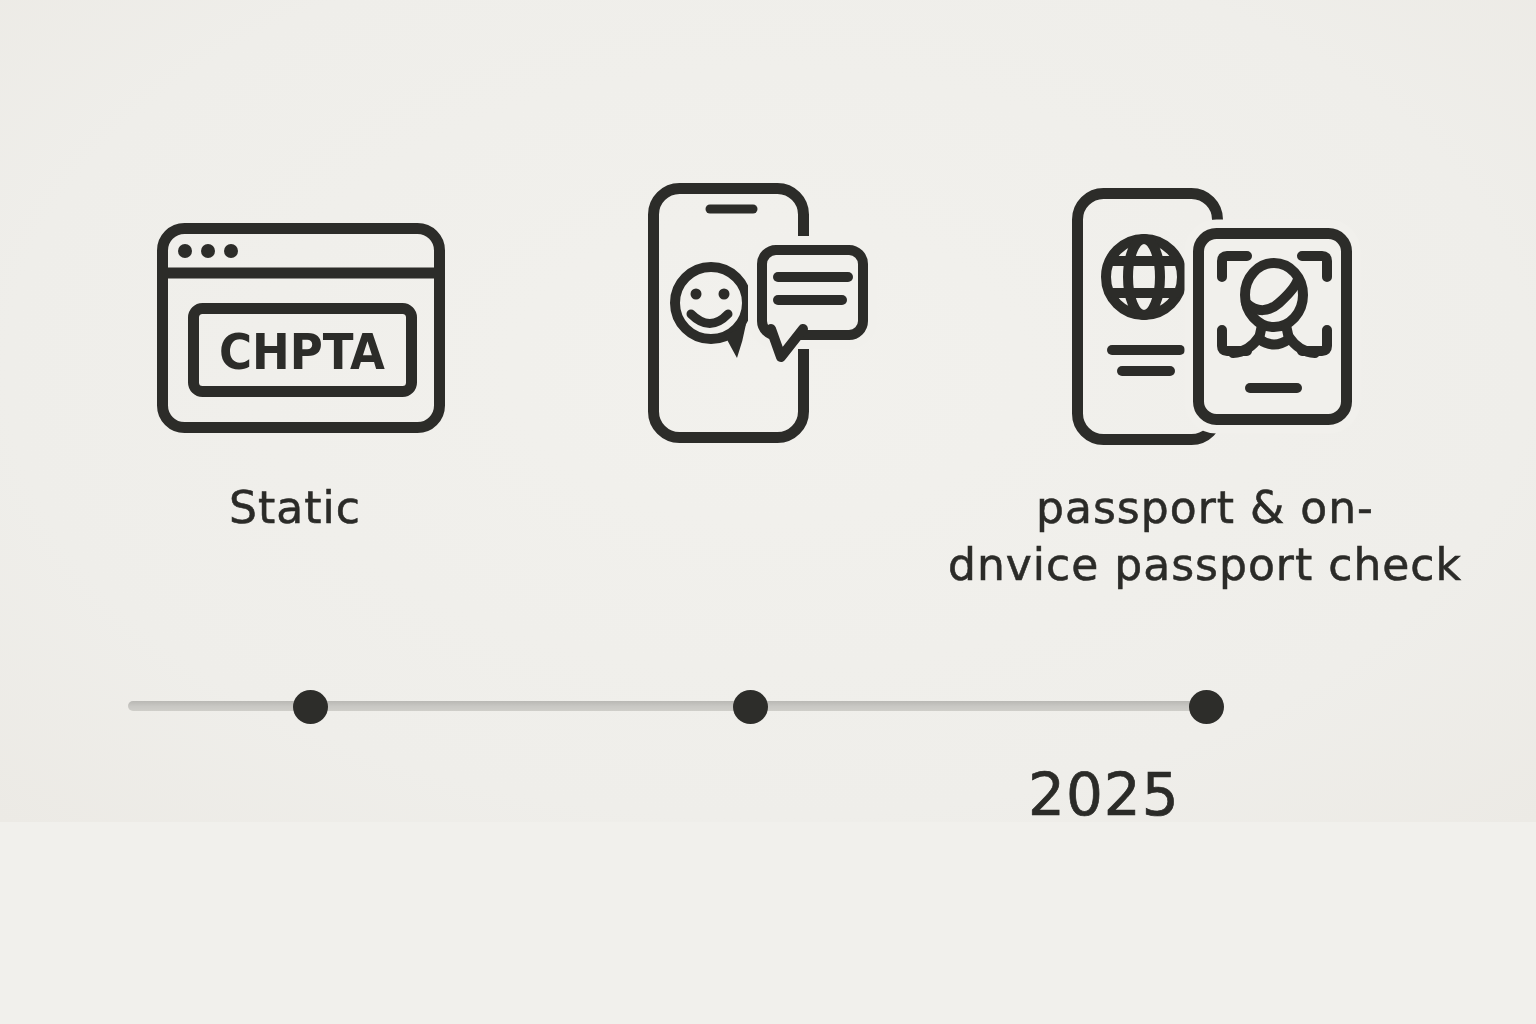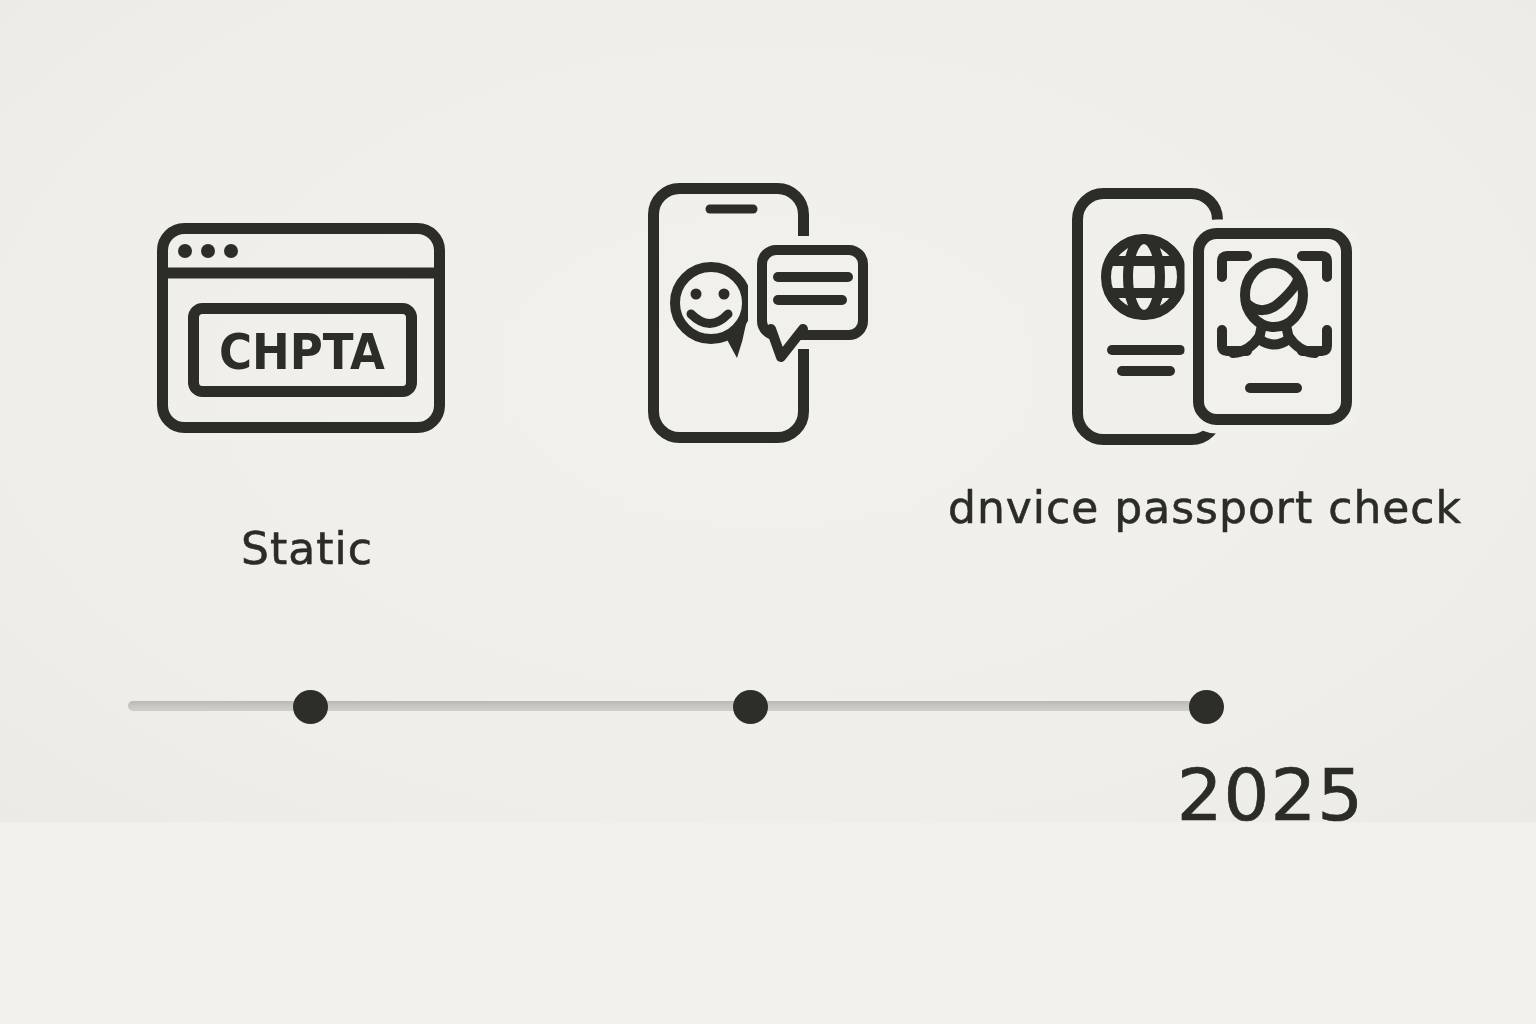--- a/index.html
+++ b/index.html
@@ -31,23 +31,23 @@
     background:linear-gradient(180deg,#b9b8b4 0%,#c9c8c4 55%,#cfcec9 100%);
   }
   .tl-dot{
     position:absolute;
     width:35px;height:34px;top:690px;
     border-radius:50%;
     background:#2d2d2a;
   }
   .tl-year{
     position:absolute;
-    left:1064px;top:766px;width:300px;
-    text-align:right;
-    font-size:72px;line-height:58px;
+    left:1028px;top:766px;width:300px;
+    text-align:left;
+    font-size:58px;line-height:58px;
     color:#2b2b28;
     letter-spacing:1px;
     -webkit-text-stroke:0.7px #2b2b28;
   }
   svg .ink{stroke:#2c2c29;fill:none;stroke-width:11;}
   svg .ink10{stroke:#2c2c29;fill:none;stroke-width:10;stroke-linecap:round;stroke-linejoin:round;}
   svg .ink9{stroke:#2c2c29;fill:none;stroke-width:9;stroke-linecap:round;}
   svg .fillink{fill:#2c2c29;stroke:none;}
   svg .halo{stroke:#f1f0ec;fill:#f1f0ec;stroke-width:28;}
   svg .bgfill{fill:#f1f0ec;stroke:none;}
@@ -104,26 +104,27 @@
     <g class="ink10">
       <ellipse cx="209" cy="113" rx="29" ry="32"></ellipse>
       <path d="M 181,121 C 192,131 204,130 214,121 C 224,112 231,104 233,97"></path>
       <path d="M 197,143 L 194,157 M 221,143 L 224,157"></path>
       <path d="M 194,157 Q 209,168 224,157"></path>
       <path d="M 194,155 Q 184,170 168,171 M 224,155 Q 234,170 250,171"></path>
     </g>
     <line class="ink10" x1="185" y1="206" x2="232" y2="206"></line>
   </svg>
 
-  <div class="lbl" style="left:152px;top:479px;width:310px;margin-top:41px;">
+  <div class="lbl" style="left:140px;top:479px;width:310px;">
     <span>Static</span>
   </div>
 
 
   <div class="lbl" style="left:930px;top:479px;width:550px;">
+    <span>passport &amp; on-</span>
     <span>dnvice passport check</span>
   </div>
 
   <div class="tl-bar"></div>
   <div class="tl-dot" style="left:293px;"></div>
   <div class="tl-dot" style="left:733px;"></div>
   <div class="tl-dot" style="left:1189px;"></div>
 
   <div class="tl-year">2025</div>
 

